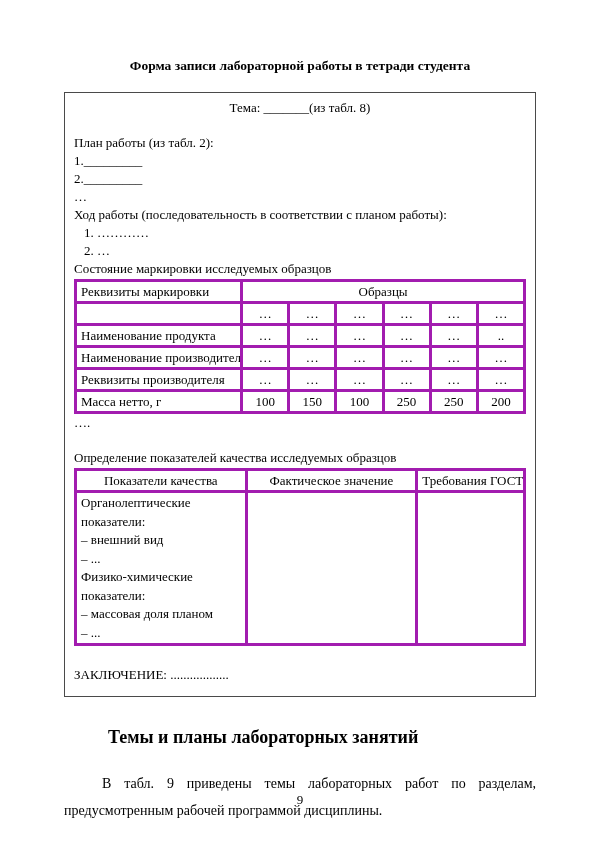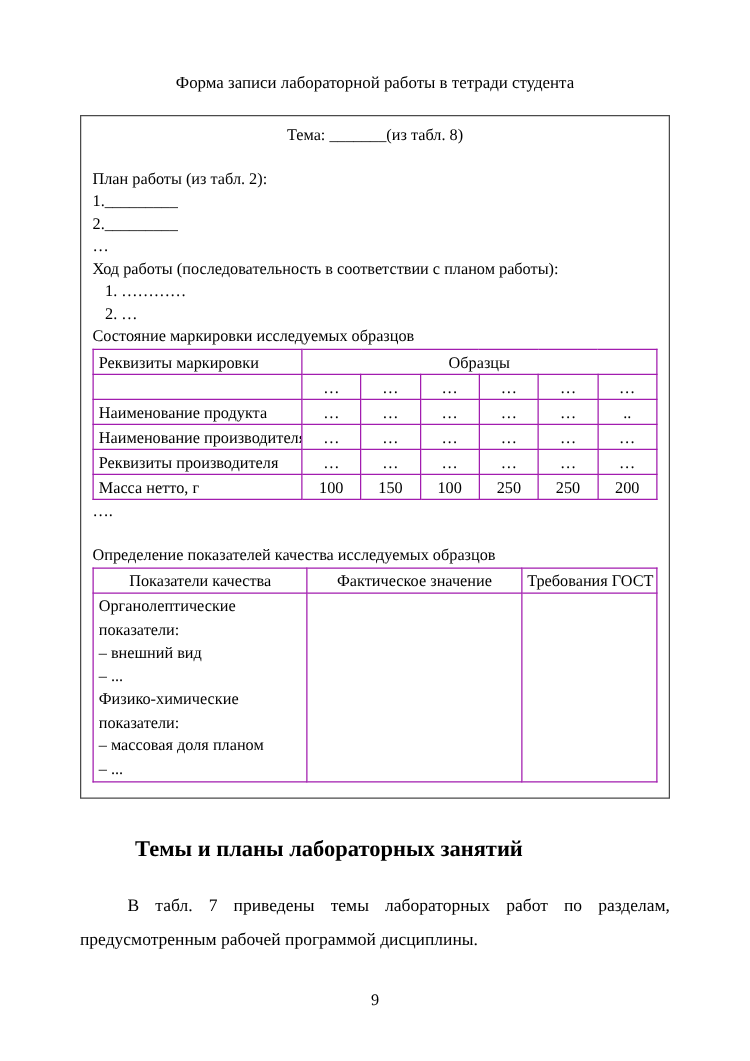--- a/index.html
+++ b/index.html
@@ -10,21 +10,21 @@
     background: #ffffff;
     color: #000000;
     font-family: "Liberation Serif", serif;
     font-size: 13px;
     position: relative;
     overflow: hidden;
   }
   .page { padding: 50px 64px 0 64px; }
 
   .doc-title {
-    font-weight: normal;
+    font-weight: bold;
     text-align: center;
     font-size: 13.5px;
     margin: 8px 0 18px 0;
   }
 
   .form-box {
     border: 1px solid #4a4a4a;
     padding: 6px 9px 12px 9px;
   }
 
@@ -33,21 +33,21 @@
   .indent-sm { padding-left: 10px; }
   .blank { height: 17px; }
 
   table {
     width: 100%;
     border-collapse: collapse;
     table-layout: fixed;
     margin: 1px 0 0 0;
   }
   td, th {
-    border: 1px solid #a21caf;
+    border: 3px solid #a21caf;
     padding: 1px 4px;
     font-size: 13px;
     font-weight: normal;
     vertical-align: top;
     line-height: 17px;
     height: 19px;
     overflow: hidden;
     white-space: nowrap;
   }
   .marking-table col.c-label { width: 37%; }
@@ -202,22 +202,23 @@
           <div>Физико-химические показатели:</div>
           <div>– массовая доля планом</div>
           <div>– ...</div>
         </td>
         <td class="tall"></td>
         <td class="tall"></td>
       </tr>
     </tbody>
       </table>
 
+    <div class="conclusion">ЗАКЛЮЧЕНИЕ: ..................</div>
 
   </div>
 
   <div class="section-title">Темы и планы лабораторных занятий</div>
 
-  <p class="body-para">В табл. 7 приведены темы лабораторных работ по разделам, предусмотренным рабочей программой дисциплины.</p>
+  <p class="body-para">В табл. 9 приведены темы лабораторных работ по разделам, предусмотренным рабочей программой дисциплины.</p>
 
 </div>
 
 <div class="page-number">9</div>
 
 </body></html>

